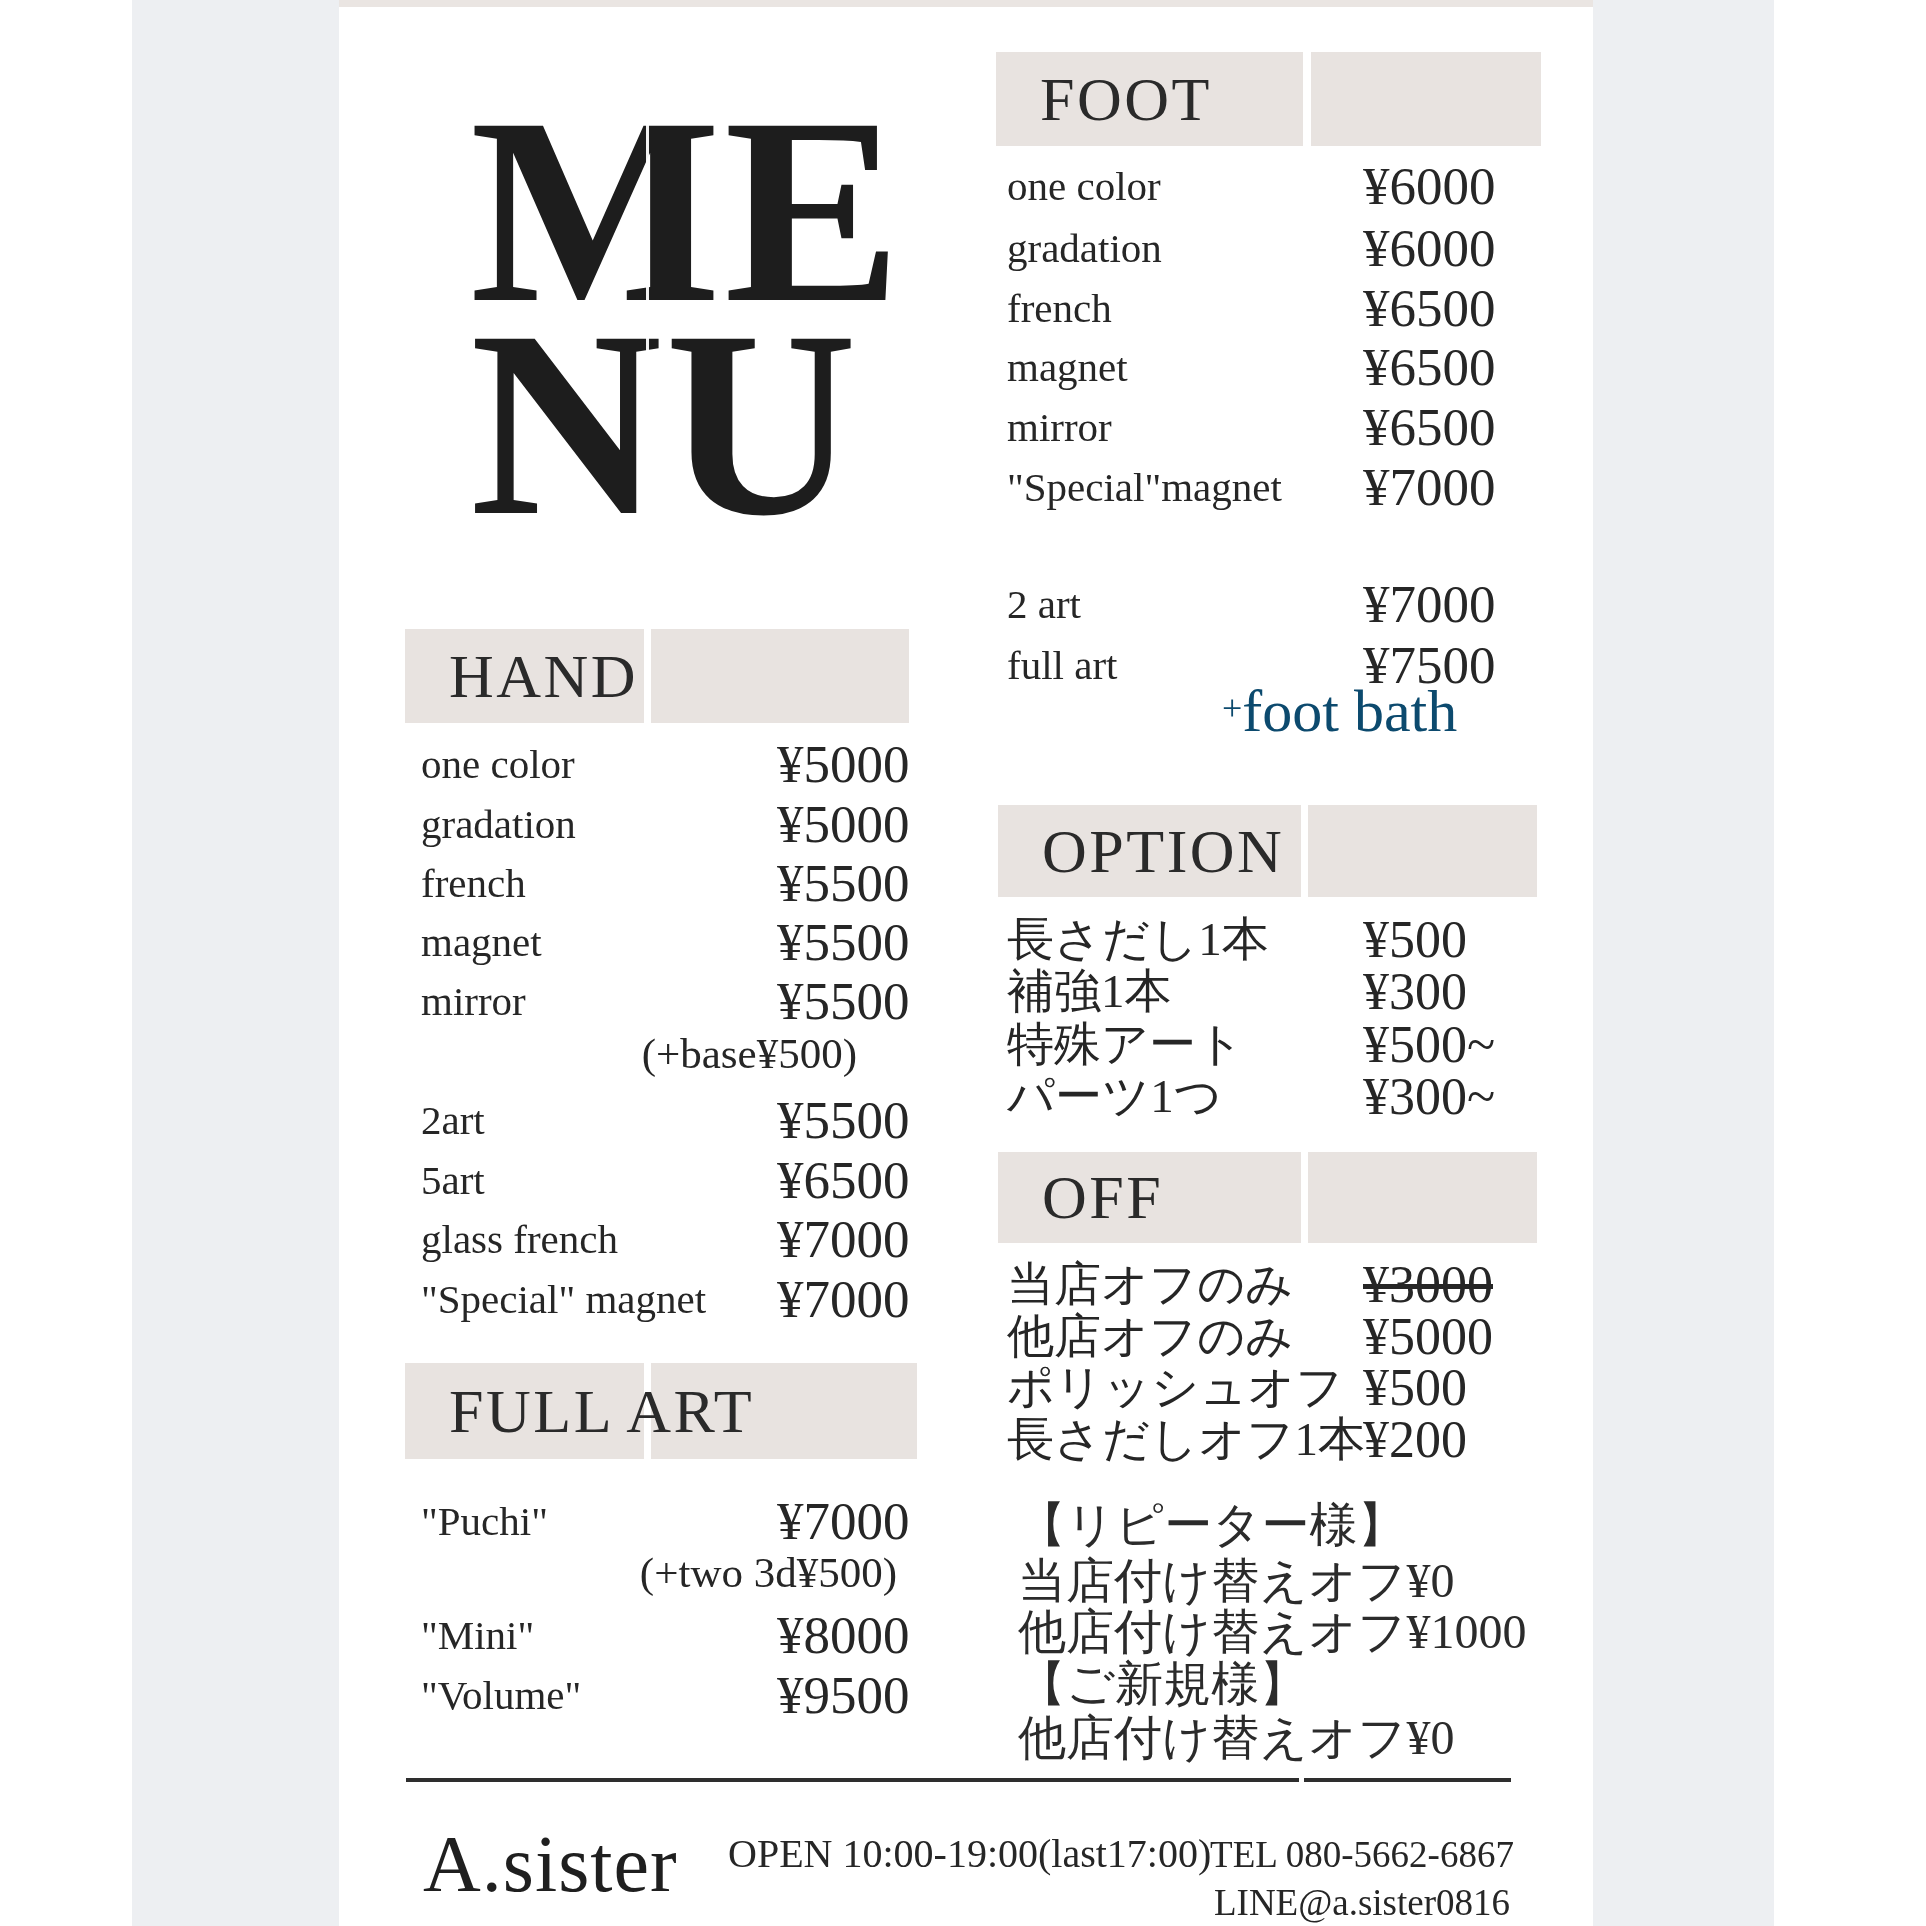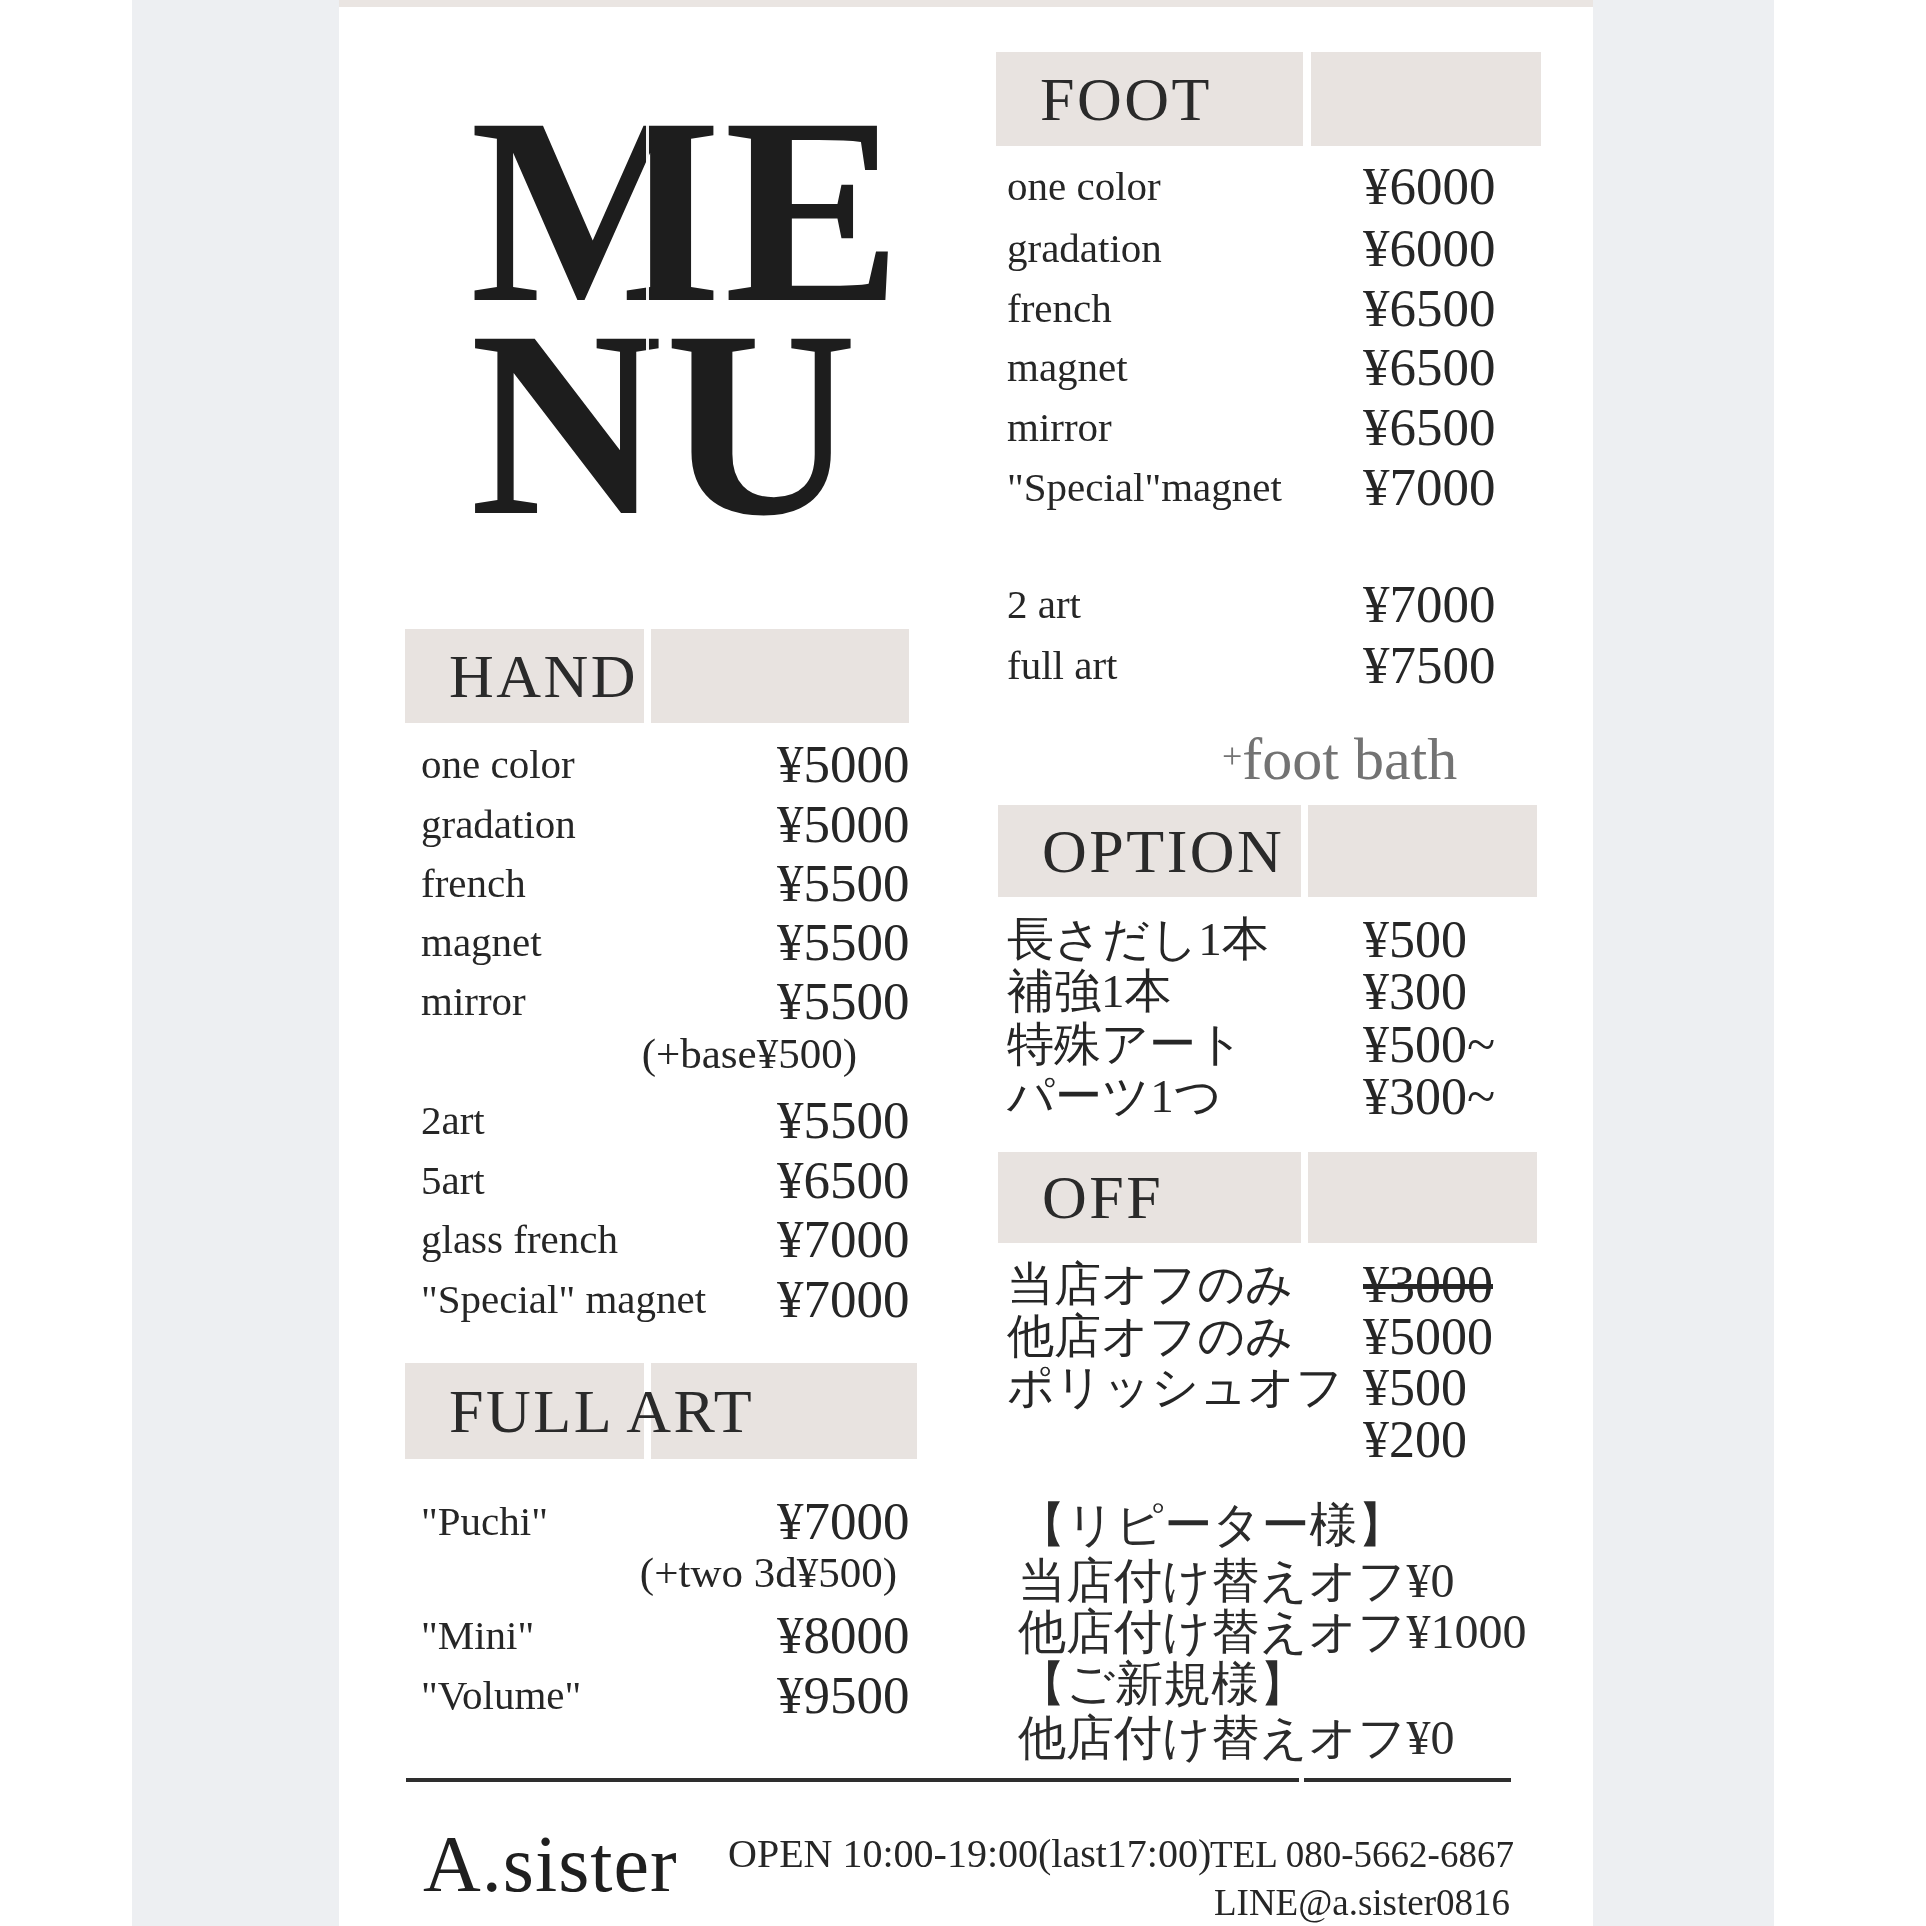--- a/index.html
+++ b/index.html
@@ -39,21 +39,21 @@
   .row.r .prc{left:367px;}
   .row.jp{height:57px;}
   .row.jp .lbl{font-size:47px;line-height:57px;}
   .row.jp .prc{font-size:52px;line-height:57px;}
   .prc.struck{text-decoration:line-through;}
 
   .small-note{position:absolute;height:55px;line-height:55px;font-size:43px;text-align:right;white-space:nowrap;}
   .note-base{left:405px;width:452px;top:1026px;}
   .note-two3d{left:405px;width:492px;top:1545px;}
 
-  .foot-bath{position:absolute;left:1222px;top:677px;height:63px;line-height:63px;font-size:60px;white-space:nowrap;color:#737373;margin-top:48px;}
+  .foot-bath{position:absolute;left:1222px;top:677px;height:63px;line-height:63px;font-size:60px;white-space:nowrap;color:#0c4a6e;}
   .foot-bath .plus{font-size:36px;vertical-align:11px;}
 
   .notes-block{position:absolute;left:1018px;top:1498px;width:552px;}
   .notes-block .note-line{position:absolute;left:0;height:53px;line-height:53px;font-size:48px;white-space:nowrap;color:#2b2b2b;}
 
   .footer-rule{position:absolute;top:1778px;height:3.5px;background:#2e2e2e;}
   .footer-rule.seg1{left:406px;width:893px;}
   .footer-rule.seg2{left:1304px;width:207px;}
 
   .brand{position:absolute;left:423px;top:1817px;font-size:80px;line-height:95px;letter-spacing:1px;color:#1f1f1f;white-space:nowrap;}
@@ -186,20 +186,21 @@
   </div>
 <div class="row r jp" style="top:1308px;">
     <span class="lbl">他店オフのみ</span>
     <span class="prc">¥5000</span>
   </div>
 <div class="row r jp" style="top:1359px;">
     <span class="lbl">ポリッシュオフ</span>
     <span class="prc">¥500</span>
   </div>
 <div class="row r jp" style="top:1411px;">
+    <span class="lbl">長さだしオフ1本</span>
     <span class="prc">¥200</span>
   </div>
 
 <div class="notes-block">
   <div class="note-line" style="top:0;">【リピーター様】</div>
   <div class="note-line" style="top:56px;">当店付け替えオフ¥0</div>
   <div class="note-line" style="top:107px;">他店付け替えオフ¥1000</div>
   <div class="note-line" style="top:159px;">【ご新規様】</div>
   <div class="note-line" style="top:213px;">他店付け替えオフ¥0</div>
 </div>

